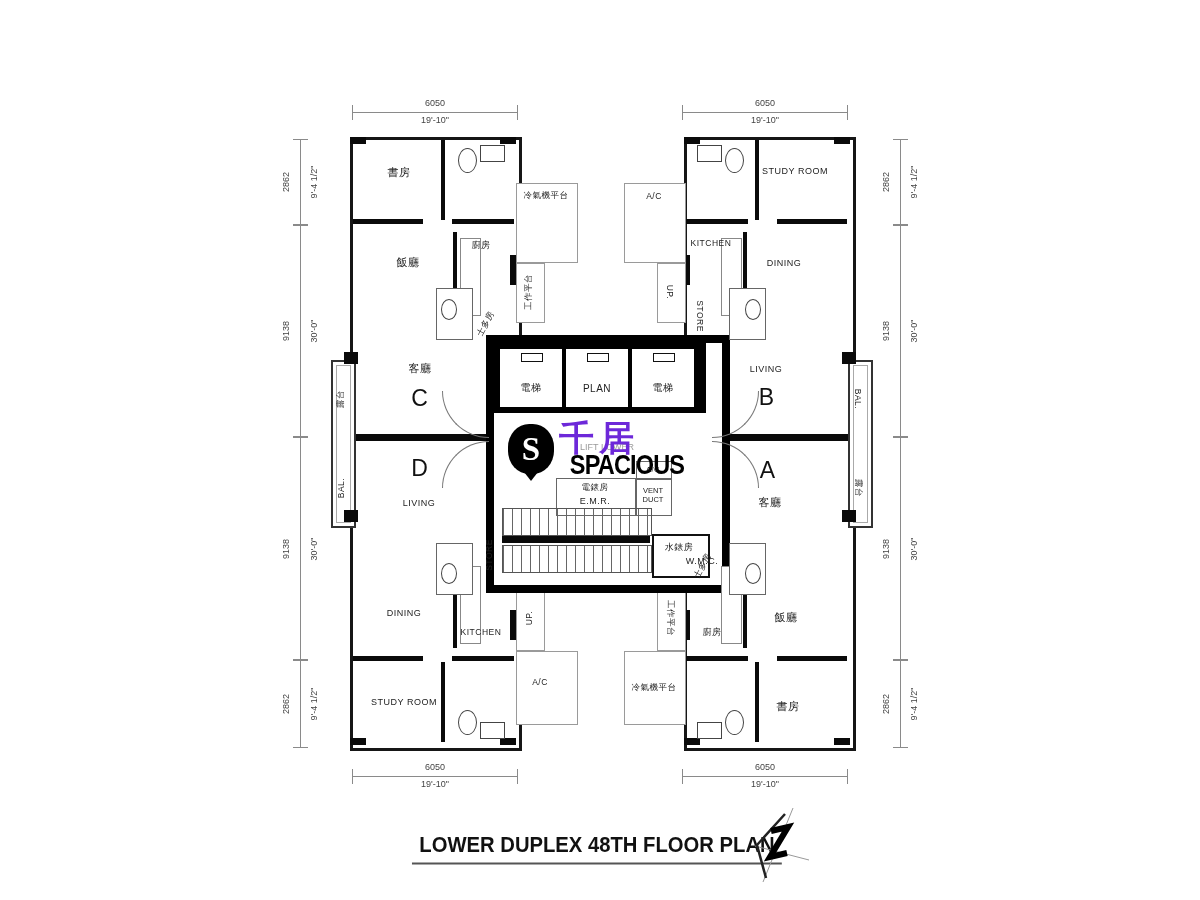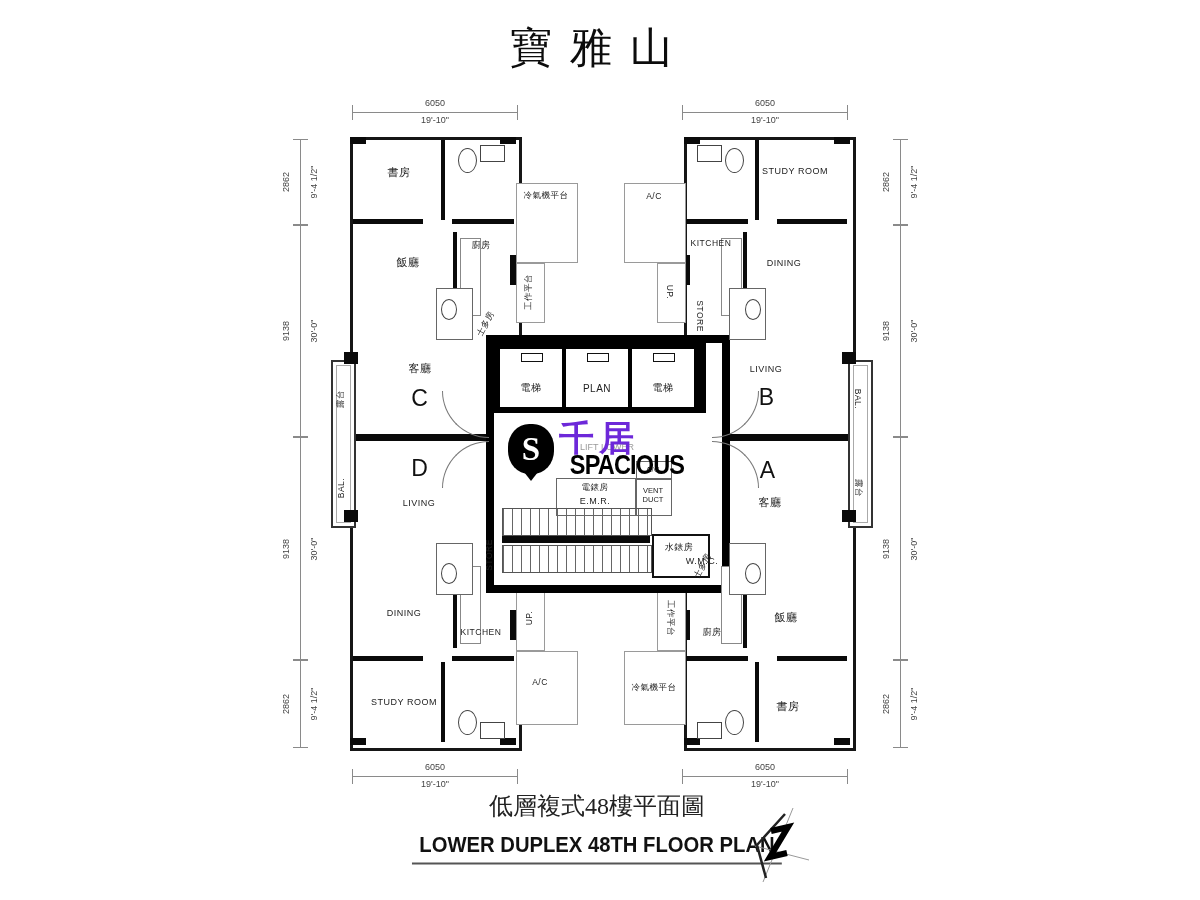--- a/index.html
+++ b/index.html
@@ -71,21 +71,20 @@
   .lobby{position:absolute;left:607px;top:447px;transform:translate(-50%,-50%);
          font-size:9px;color:#9a9a9a;white-space:nowrap;}
   .vent{position:absolute;width:34px;text-align:center;white-space:normal;line-height:1.15;
         font-size:7.5px;color:#222;transform:none;}
 </style>
 </head>
 <body>
 
 <div id="canvas">
 
-  <div class="title">寶雅山</div>
 
   <div class="hdim" style="left:352px;top:96px;width:166px">
     <span class="mm">6050</span>
     <span class="dline"></span>
     <span class="ft">19'-10"</span>
   </div>
   <div class="hdim" style="left:682px;top:96px;width:166px">
     <span class="mm">6050</span>
     <span class="dline"></span>
     <span class="ft">19'-10"</span>
@@ -292,21 +291,20 @@
   <div class="lbl s8 rotR" style="left:858px;top:399px">BAL.</div>
   <div class="lbl s8 rotR" style="left:858px;top:488px">露台</div>
 
   <div class="lobby">LIFT LOWER</div>
   <div class="logo-badge">
     <span>S</span>
   </div>
   <div class="logo-zh">千居</div>
   <div class="logo-en">SPACIOUS</div>
 
-  <div class="cap-zh">低層複式48樓平面圖</div>
   <div class="cap-en">LOWER DUPLEX 48TH FLOOR PLAN</div>
 
   <svg class="abs" style="left:733px;top:800px" width="78" height="85" viewBox="0 0 78 85">
     <line x1="60" y1="8" x2="30" y2="82" stroke="#999" stroke-width="1"></line>
     <line x1="22" y1="46" x2="76" y2="60" stroke="#999" stroke-width="1"></line>
     <path d="M52 14 L24 45 L33 78" fill="none" stroke="#222" stroke-width="2.5"></path>
     <path d="M38 31 L55 27 L37 57 L54 53" fill="none" stroke="#000" stroke-width="6"></path>
   </svg>
 
 </div>

